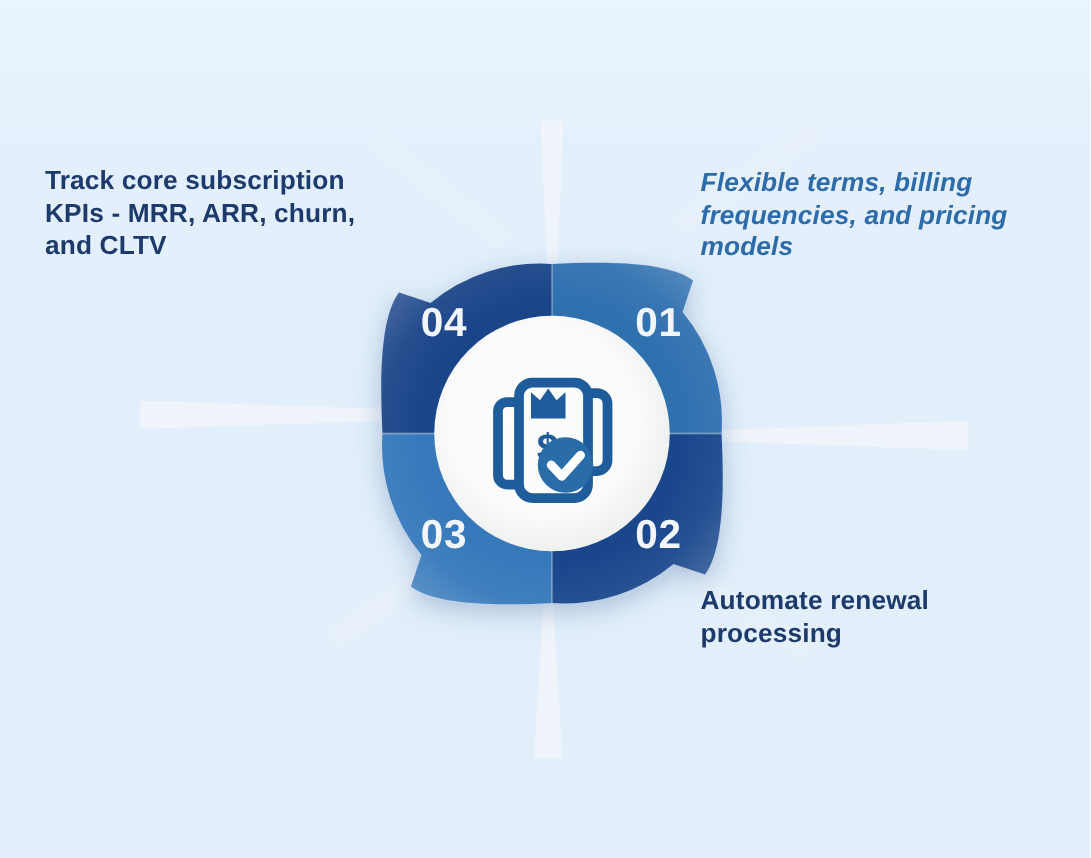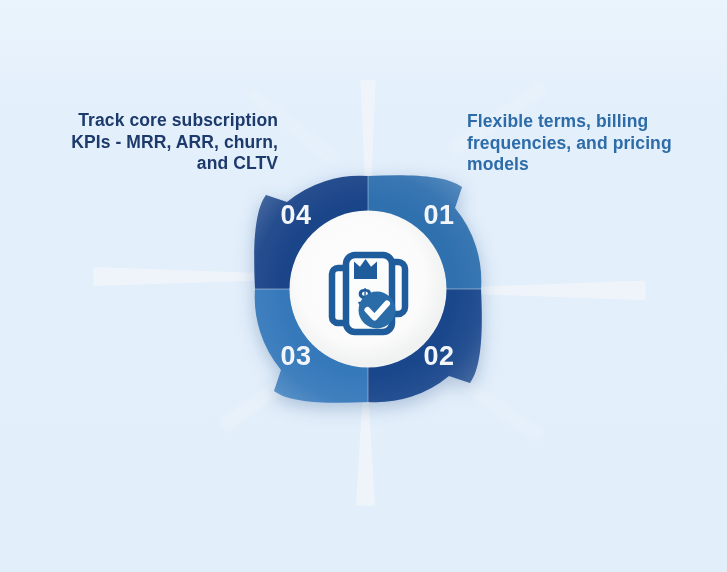--- a/index.html
+++ b/index.html
@@ -31,22 +31,22 @@
   .ring-group{filter:drop-shadow(0 5px 9px rgba(23,68,130,0.28));}
   .seg-num{
     font-family:"Liberation Sans",sans-serif;font-weight:bold;font-size:27px;
     letter-spacing:.5px;
   }
   .label{
     position:absolute;white-space:pre-line;
     font-size:17.5px;line-height:21.5px;font-weight:bold;letter-spacing:.1px;
   }
   .label-dark{color:#1C3A6B;}
-  .label-blue{color:#2D6CA8;}
-  .label-tl{left:30px;top:110px;width:248px;text-align:right;}
+  .label-blue{color:#2D6CA8;font-style:italic;}
+  .label-tl{left:30px;top:110px;width:248px;text-align:left;}
   .label-tr{left:467px;top:111px;width:218px;text-align:left;}
   .label-bl{left:18px;top:384px;width:260px;text-align:right;}
   .label-br{left:467px;top:390px;width:212px;text-align:left;}
   .icon-dollar{font-family:"Liberation Sans",sans-serif;font-weight:bold;font-size:26px;}
 </style>
 </head>
 <body>
 
 <div class="canvas">
 
@@ -58,20 +58,22 @@
   <div class="ray-diag diag-bl"></div>
   <div class="ray-diag diag-br"></div>
   <div class="ray-diag diag-tl"></div>
 
   <div class="label label-dark label-tl">Track core subscription
 KPIs - MRR, ARR, churn,
 and CLTV</div>
   <div class="label label-blue label-tr">Flexible terms, billing
 frequencies, and pricing
 models</div>
+  <div class="label label-dark label-br">Automate renewal
+processing</div>
 
   <svg class="diagram-svg" width="727" height="572" viewBox="0 0 727 572">
     <defs>
       <radialGradient id="ringSheen" cx="368" cy="289" r="140" gradientUnits="userSpaceOnUse">
         <stop offset="0.62" stop-color="#ffffff" stop-opacity="0"></stop>
         <stop offset="0.82" stop-color="#ffffff" stop-opacity="0.05"></stop>
         <stop offset="1" stop-color="#ffffff" stop-opacity="0.18"></stop>
       </radialGradient>
       <radialGradient id="centerGrad" cx="362" cy="280" r="84" gradientUnits="userSpaceOnUse">
         <stop offset="0" stop-color="#FDFDFD"></stop>

